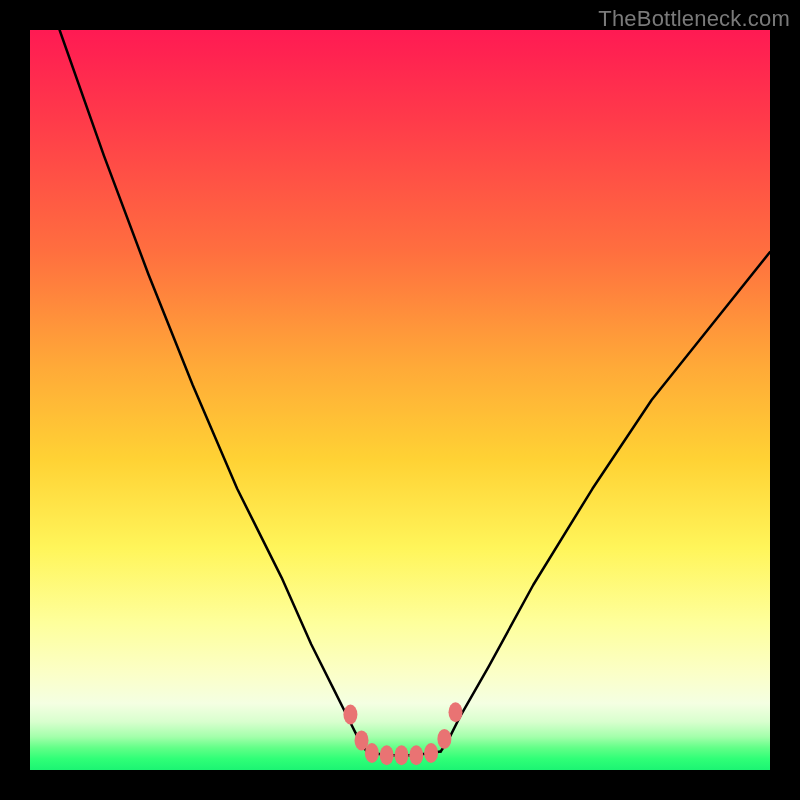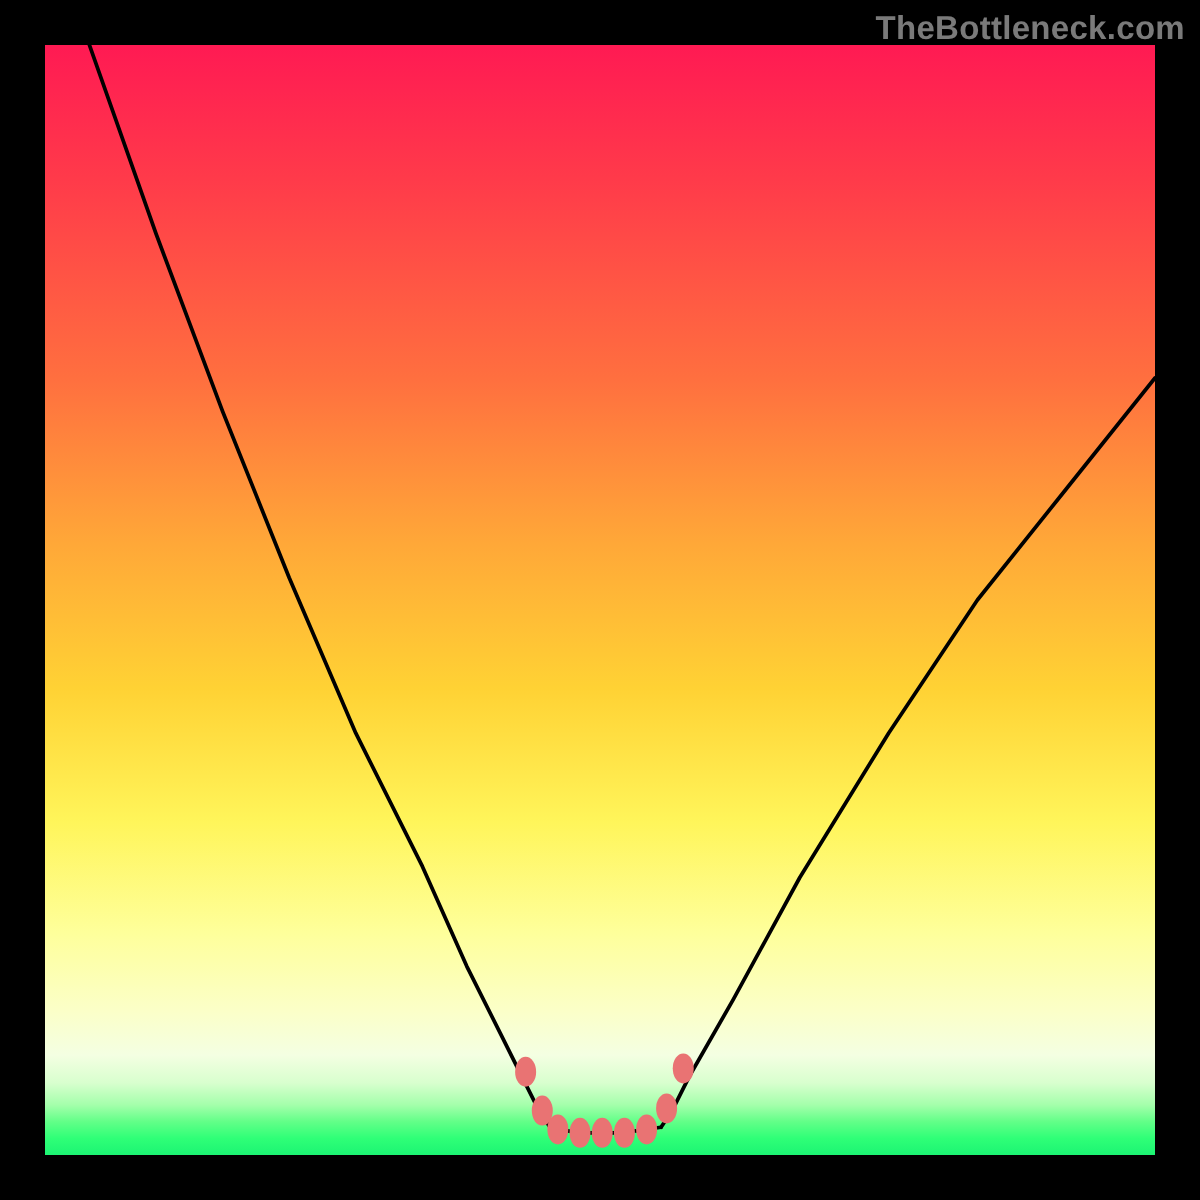--- a/index.html
+++ b/index.html
@@ -53,21 +53,21 @@
     width: 740px; height: 740px;
     pointer-events: none;
   }
   .watermark {
     position: absolute;
     top: 6px;
     right: 10px;
     color: #7a7a7a;
     font-size: 22px;
     letter-spacing: 0.2px;
-    font-weight: 700;
+    font-weight: 400;
     user-select: none;
   }
 </style>
 </head>
 <body>
 
 <div class="frame">
   <div class="plot">
     <div class="grad"></div>
     <svg class="curve" viewBox="0 0 740 740">

